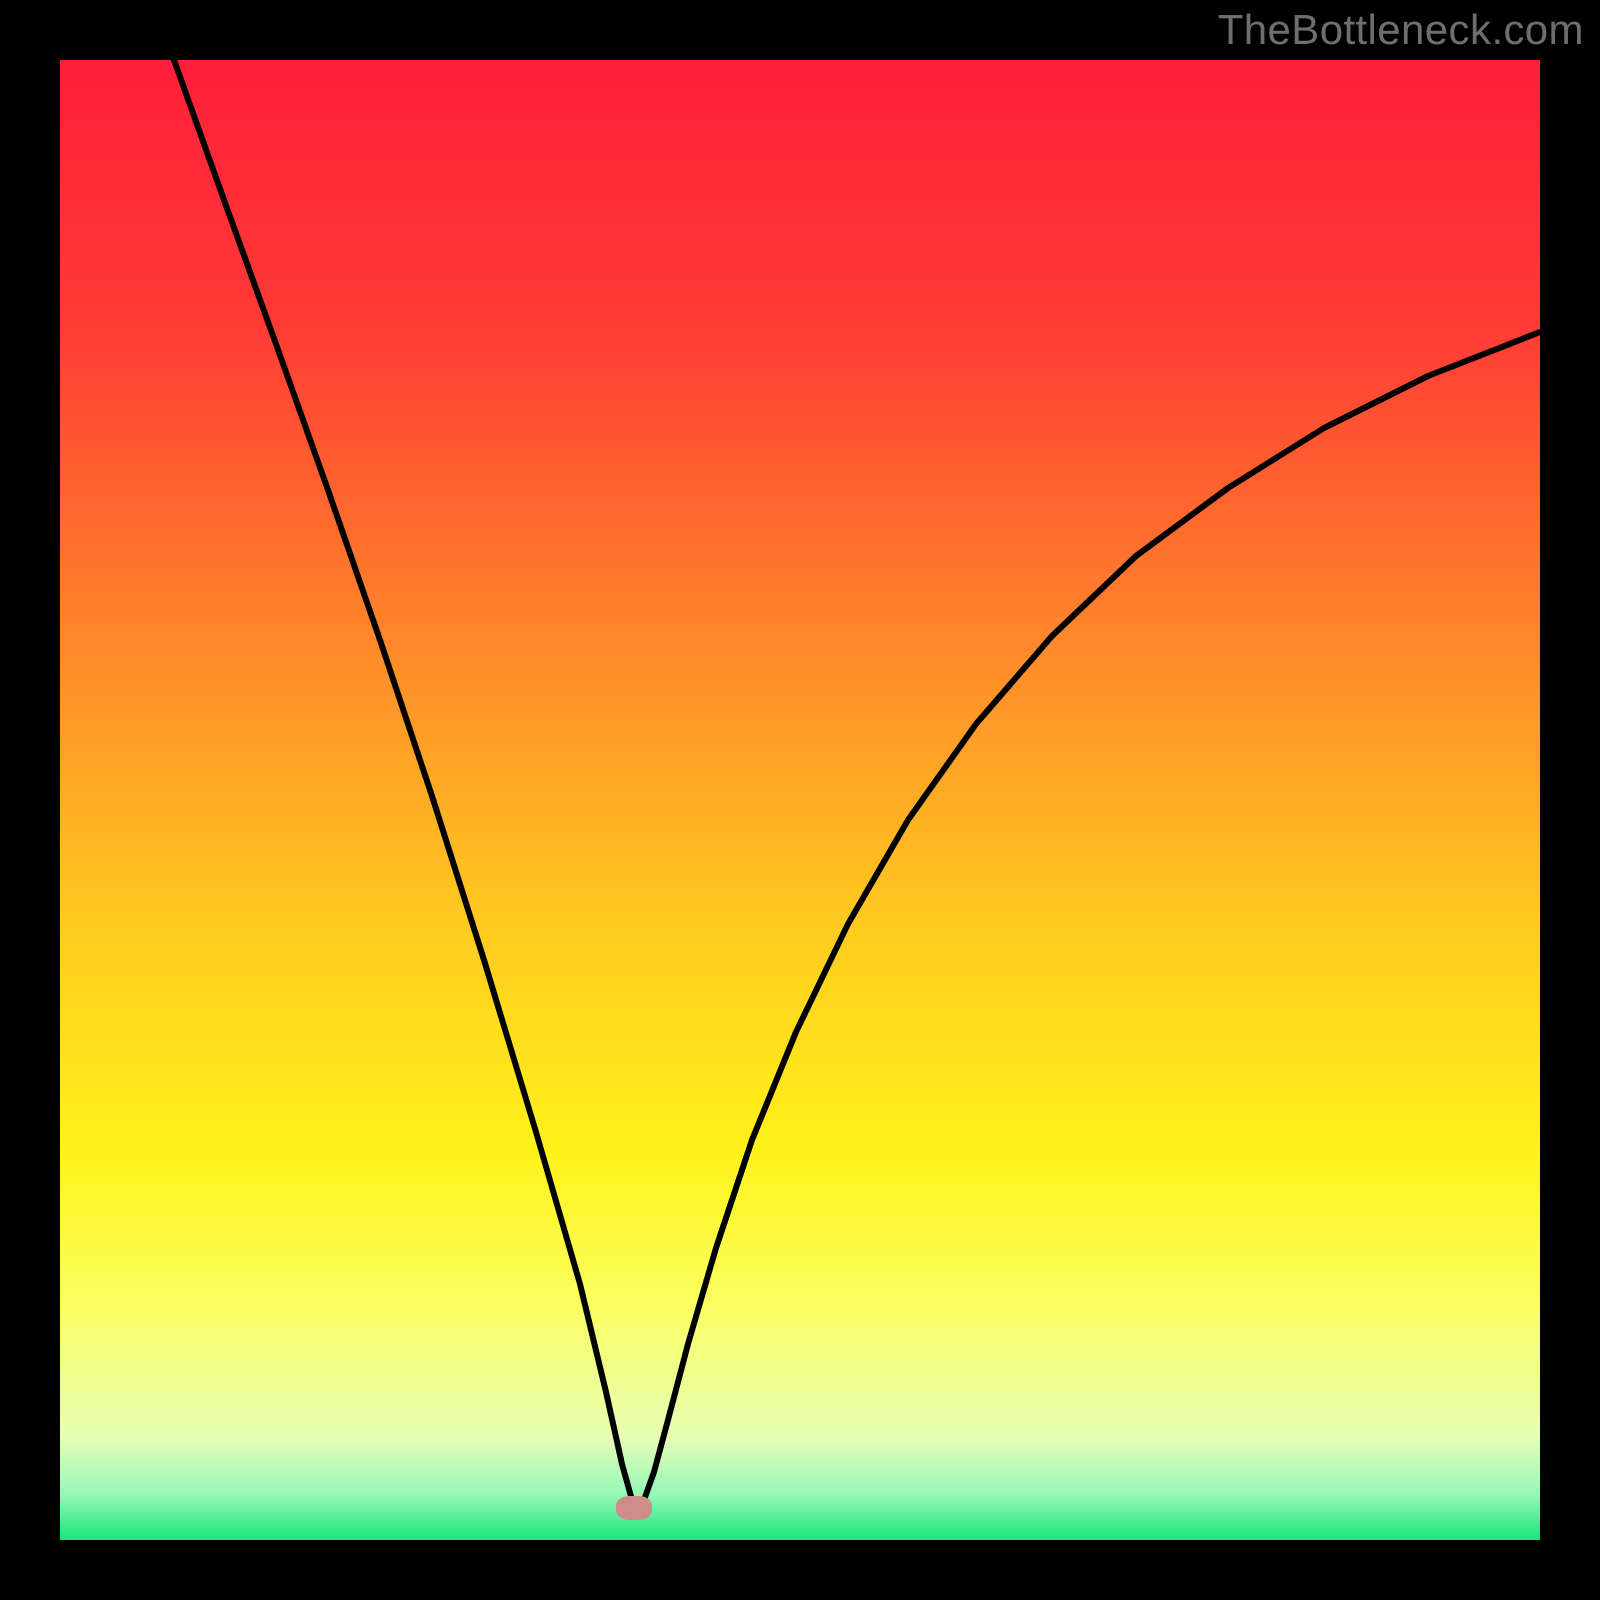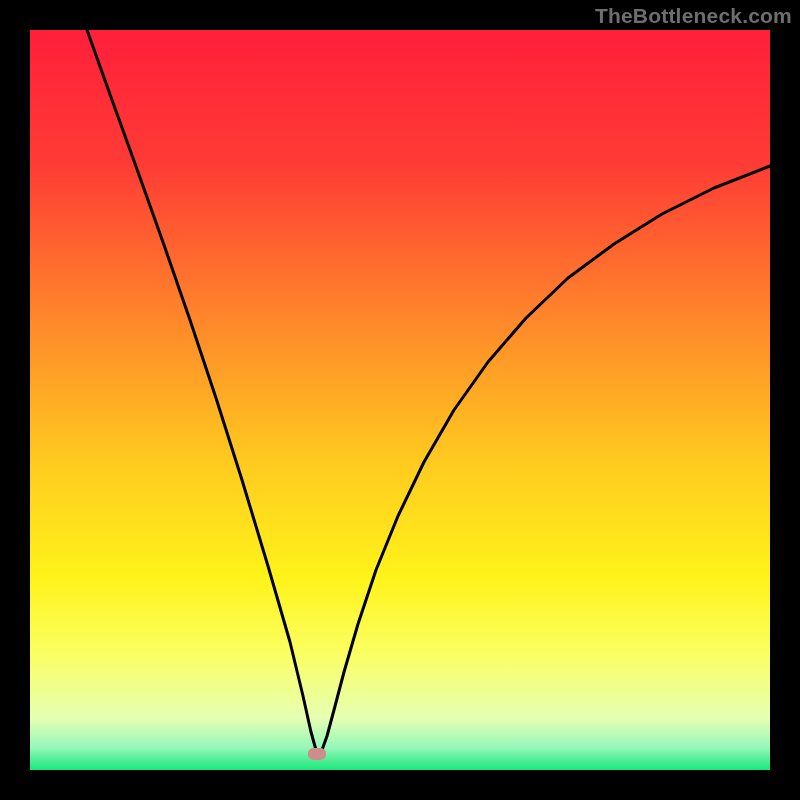--- a/index.html
+++ b/index.html
@@ -24,21 +24,21 @@
     width: 740px;
     height: 740px;
     
   }
   .attribution {
     position: absolute;
     top: 4px;
     right: 8px;
     color: #6e6e6e;
     font-size: 21px;
-    font-weight: 700;
+    font-weight: 400;
     letter-spacing: 0.2px;
     user-select: none;
   }
   svg.curve {
     position: absolute;
     left: 0;
     top: 0;
     width: 740px;
     height: 740px;
     overflow: visible;

